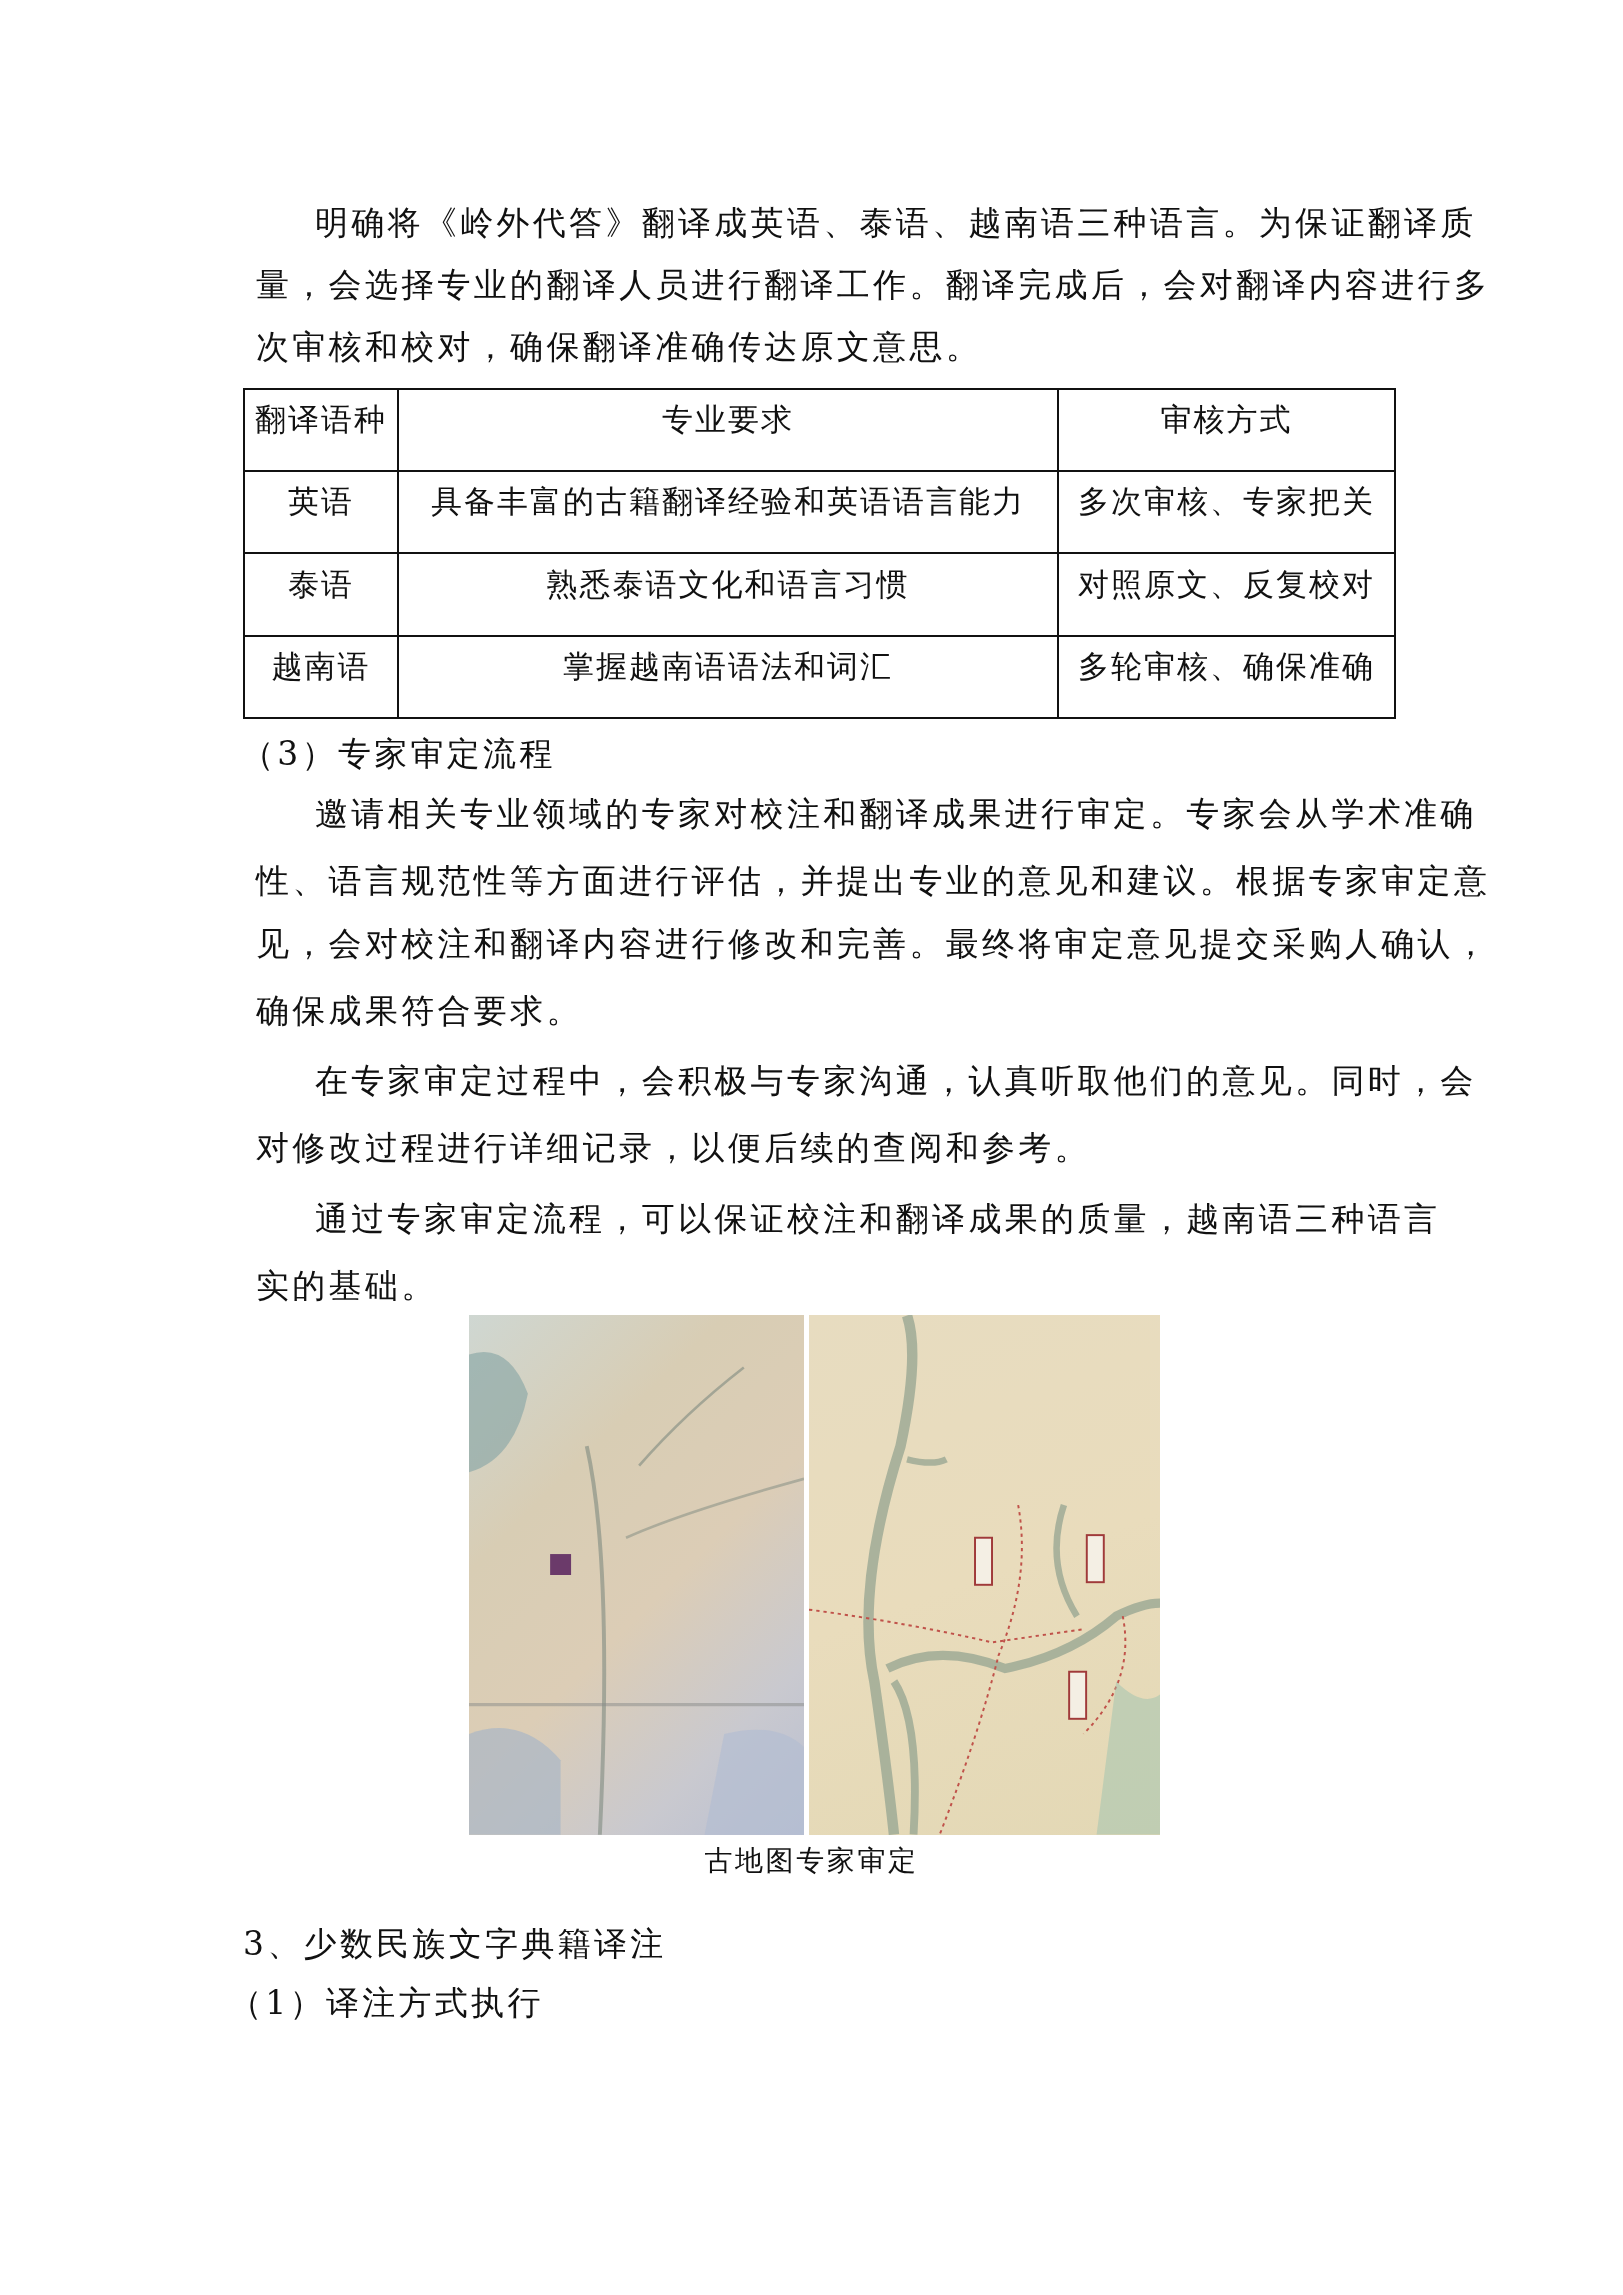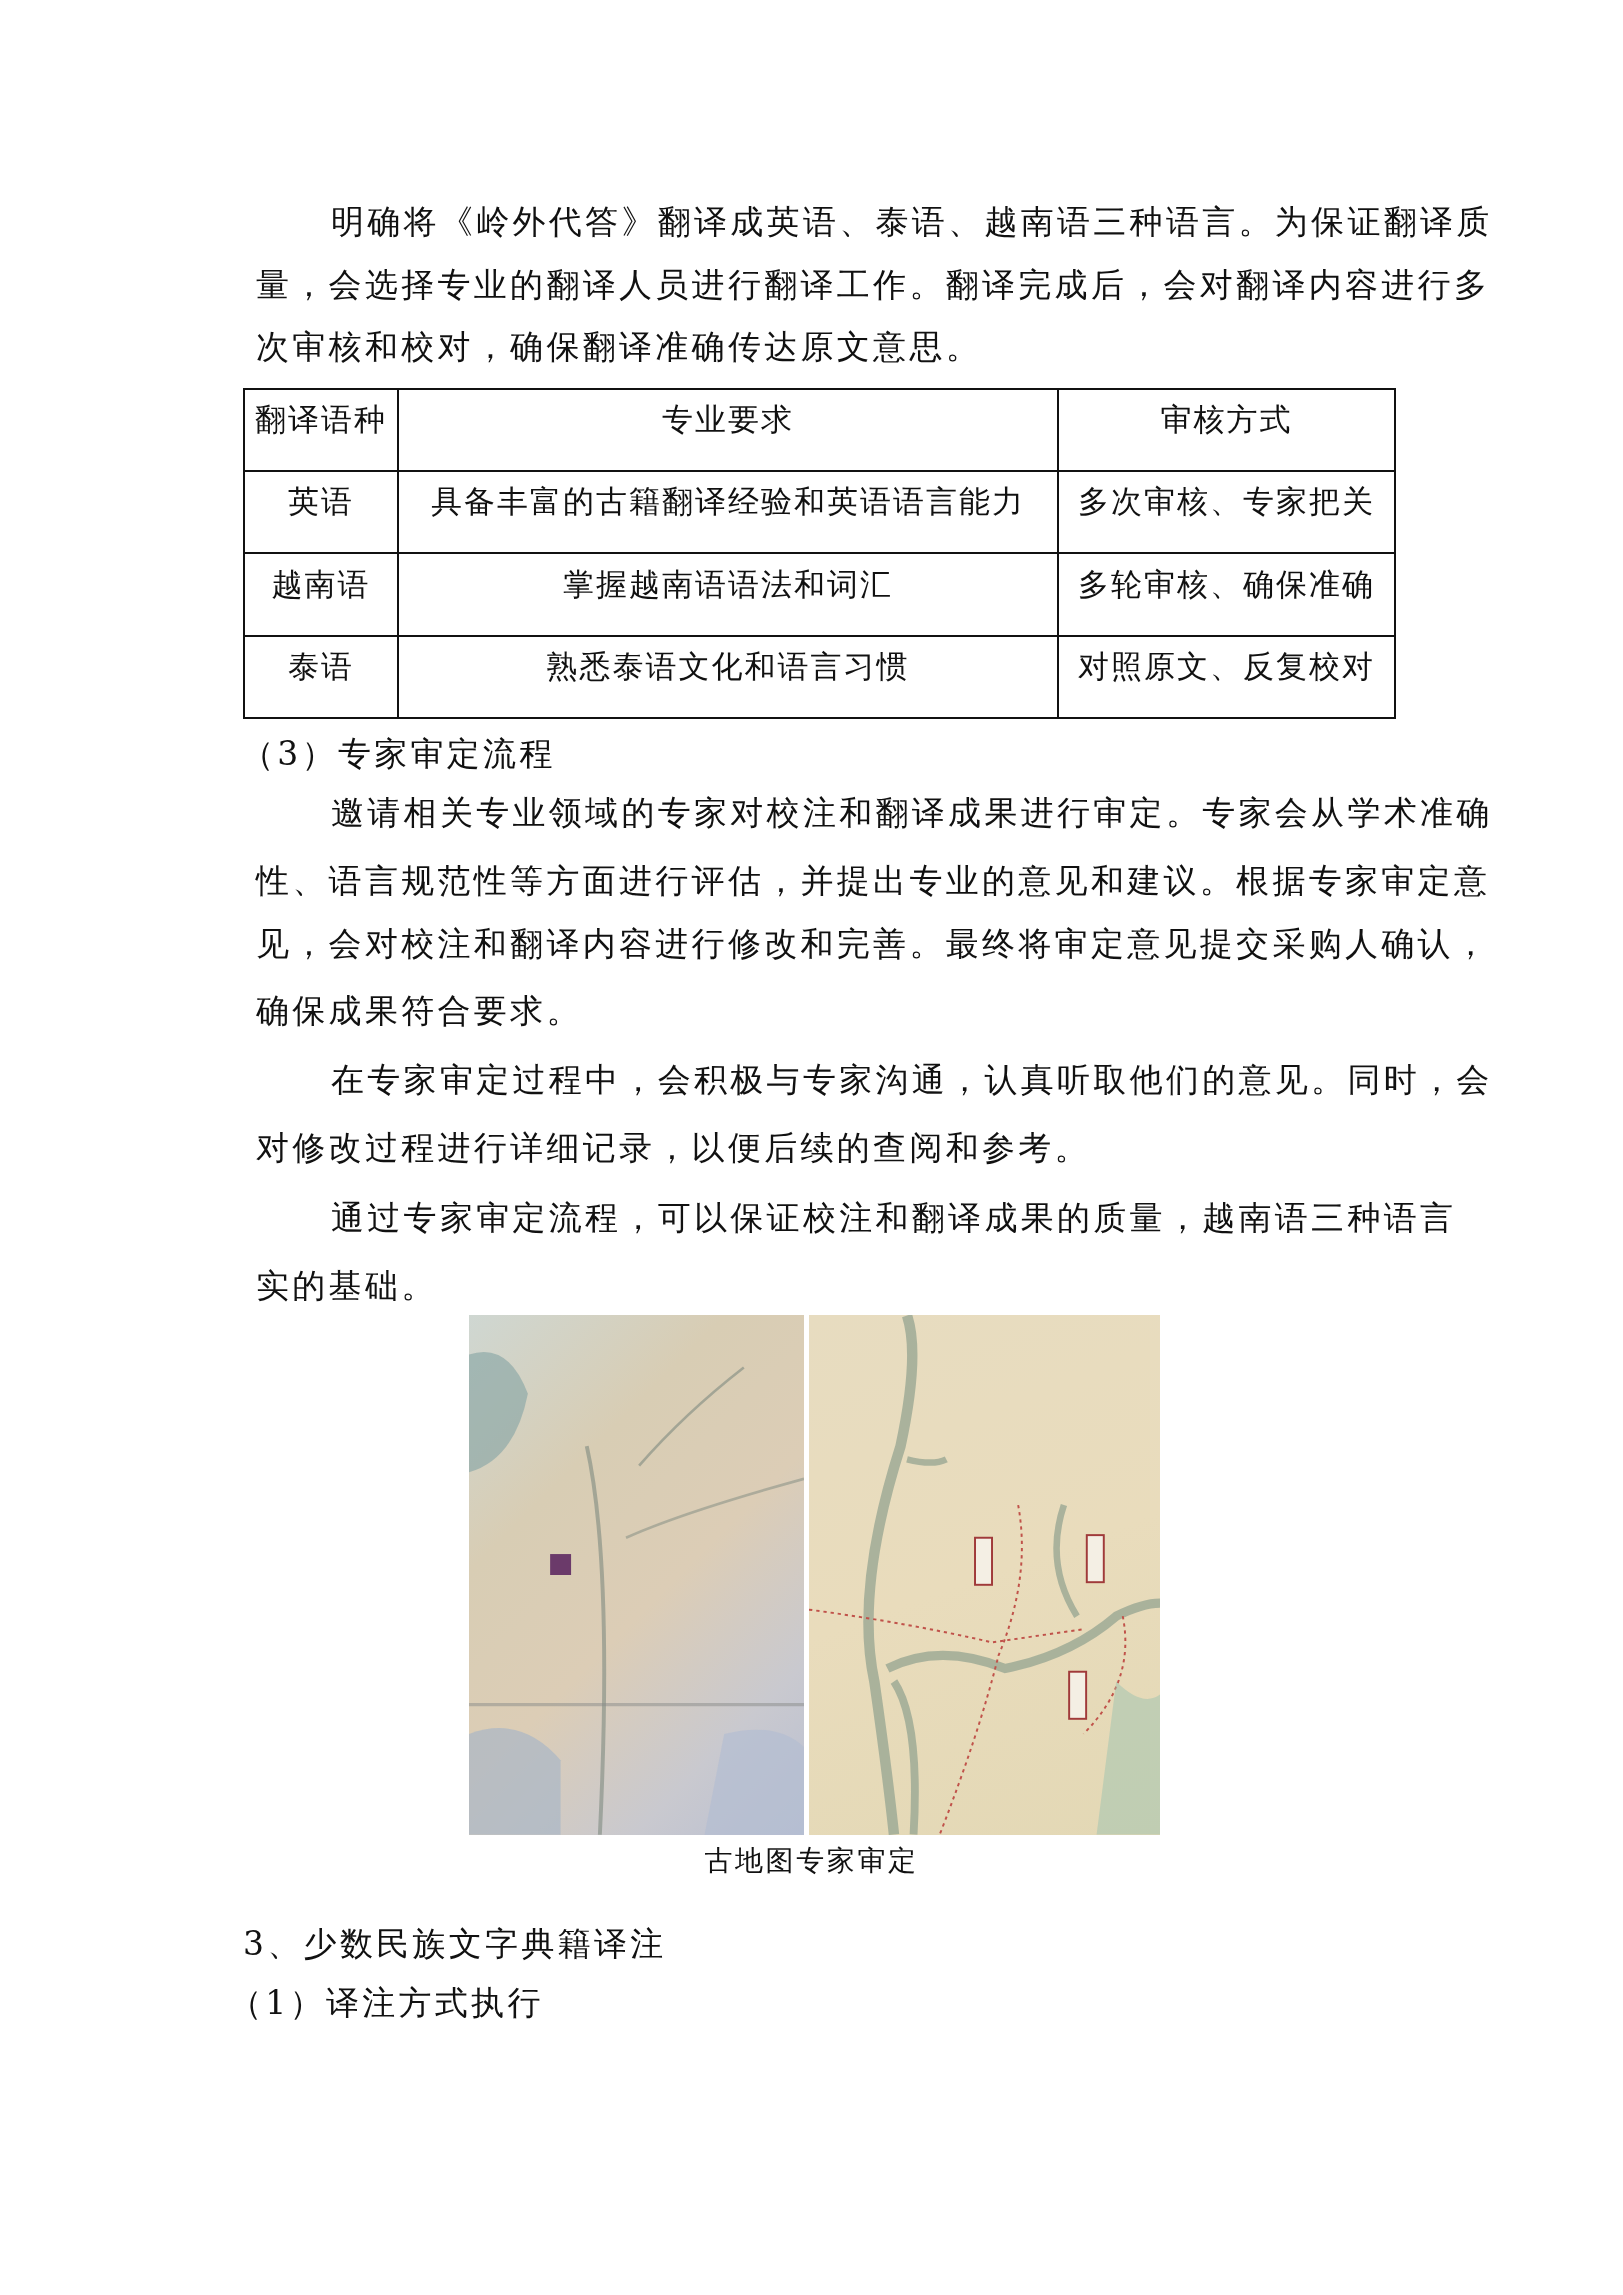--- a/index.html
+++ b/index.html
@@ -1,20 +1,20 @@
 <!DOCTYPE html>
 <html style="font-size:10.5px"><head>
 <meta charset="utf-8">
 <style>
   html, body { margin:0; padding:0; background:#ffffff; }
   body { width:1623px; height:2295px; position:relative; overflow:hidden;
          font-family:"DejaVu Serif","Liberation Serif",serif; color:#111; }
   .line { position:absolute; left:256px; width:1153px; font-size:33px; letter-spacing:3.3px;
           line-height:39px; white-space:nowrap; }
-  .indent { left:331px;font-family:Liberation Serif, serif; }
+  .indent { left:315px; }
   table { position:absolute; left:243px; top:388px; width:1153px; border-collapse:collapse;
           font-family:Liberation Serif, serif; font-size:31px; letter-spacing:2px; }
   td { border:2px solid #111; text-align:center; vertical-align:top; padding:9.2px 2.6px 0 2.6px; height:71px; }
   td.c1 { width:147px; }
   td.c3 { width:330px;margin-left:20px; }
   .fig { position:absolute; left:469px; top:1315px; width:692px; height:520px; display:flex; }
   .map { height:100%; position:relative; overflow:hidden; }
   .map-left { width:335px; background:linear-gradient(135deg,#cfd7d2 0%,#d8cdb4 30%,#dccdb6 55%,#c9c9cf 80%,#b9bfd2 100%); }
   .map-right { width:351px; margin-left:5.2px; background:linear-gradient(160deg,#e7dcc0 0%,#e9dcbc 50%,#e3d8b5 100%); }
   .caption { position:absolute; left:0; width:1623px; top:1842px; text-align:center;
@@ -35,28 +35,28 @@
     <td class="c1">翻译语种</td>
     <td>专业要求</td>
     <td class="c3">审核方式</td>
   </tr>
   <tr>
     <td>英语</td>
     <td>具备丰富的古籍翻译经验和英语语言能力</td>
     <td>多次审核、专家把关</td>
   </tr>
   <tr>
+    <td>泰语</td>
+    <td>熟悉泰语文化和语言习惯</td>
+    <td>对照原文、反复校对</td>
+  </tr>
+  <tr>
     <td>越南语</td>
     <td>掌握越南语语法和词汇</td>
     <td>多轮审核、确保准确</td>
-  </tr>
-  <tr>
-    <td>泰语</td>
-    <td>熟悉泰语文化和语言习惯</td>
-    <td>对照原文、反复校对</td>
   </tr>
 </tbody>
   </table>
 
 <div class="line" style="top:734px;left:241px">（3）专家审定流程</div>
 
 <div>
   <div class="line indent" style="top:794px">邀请相关专业领域的专家对校注和翻译成果进行审定。专家会从学术准确</div>
   <div class="line" style="top:861px">性、语言规范性等方面进行评估，并提出专业的意见和建议。根据专家审定意</div>
   <div class="line" style="top:924px">见，会对校注和翻译内容进行修改和完善。最终将审定意见提交采购人确认，</div>

